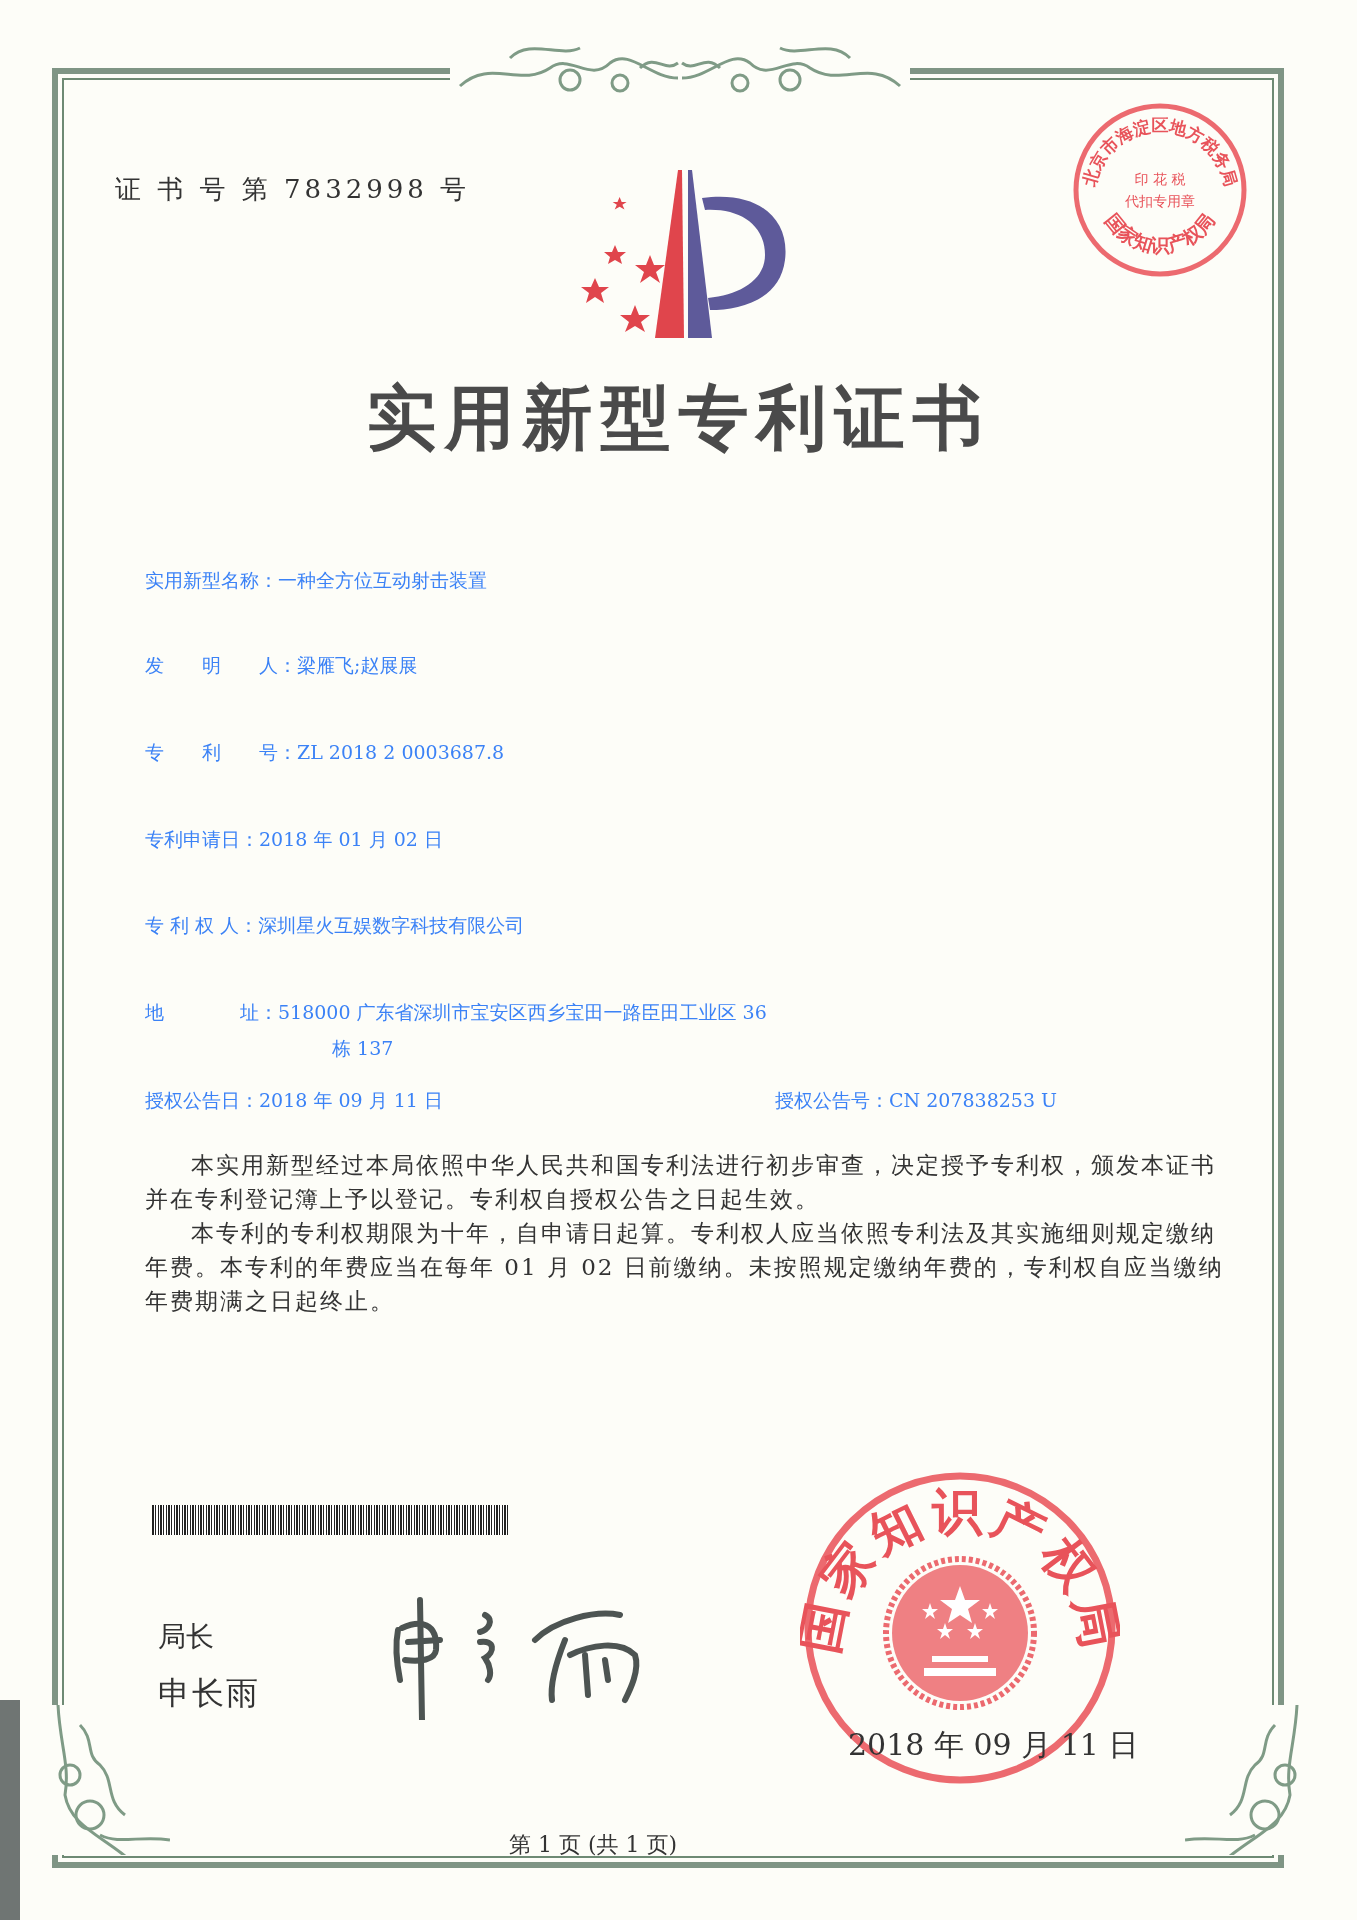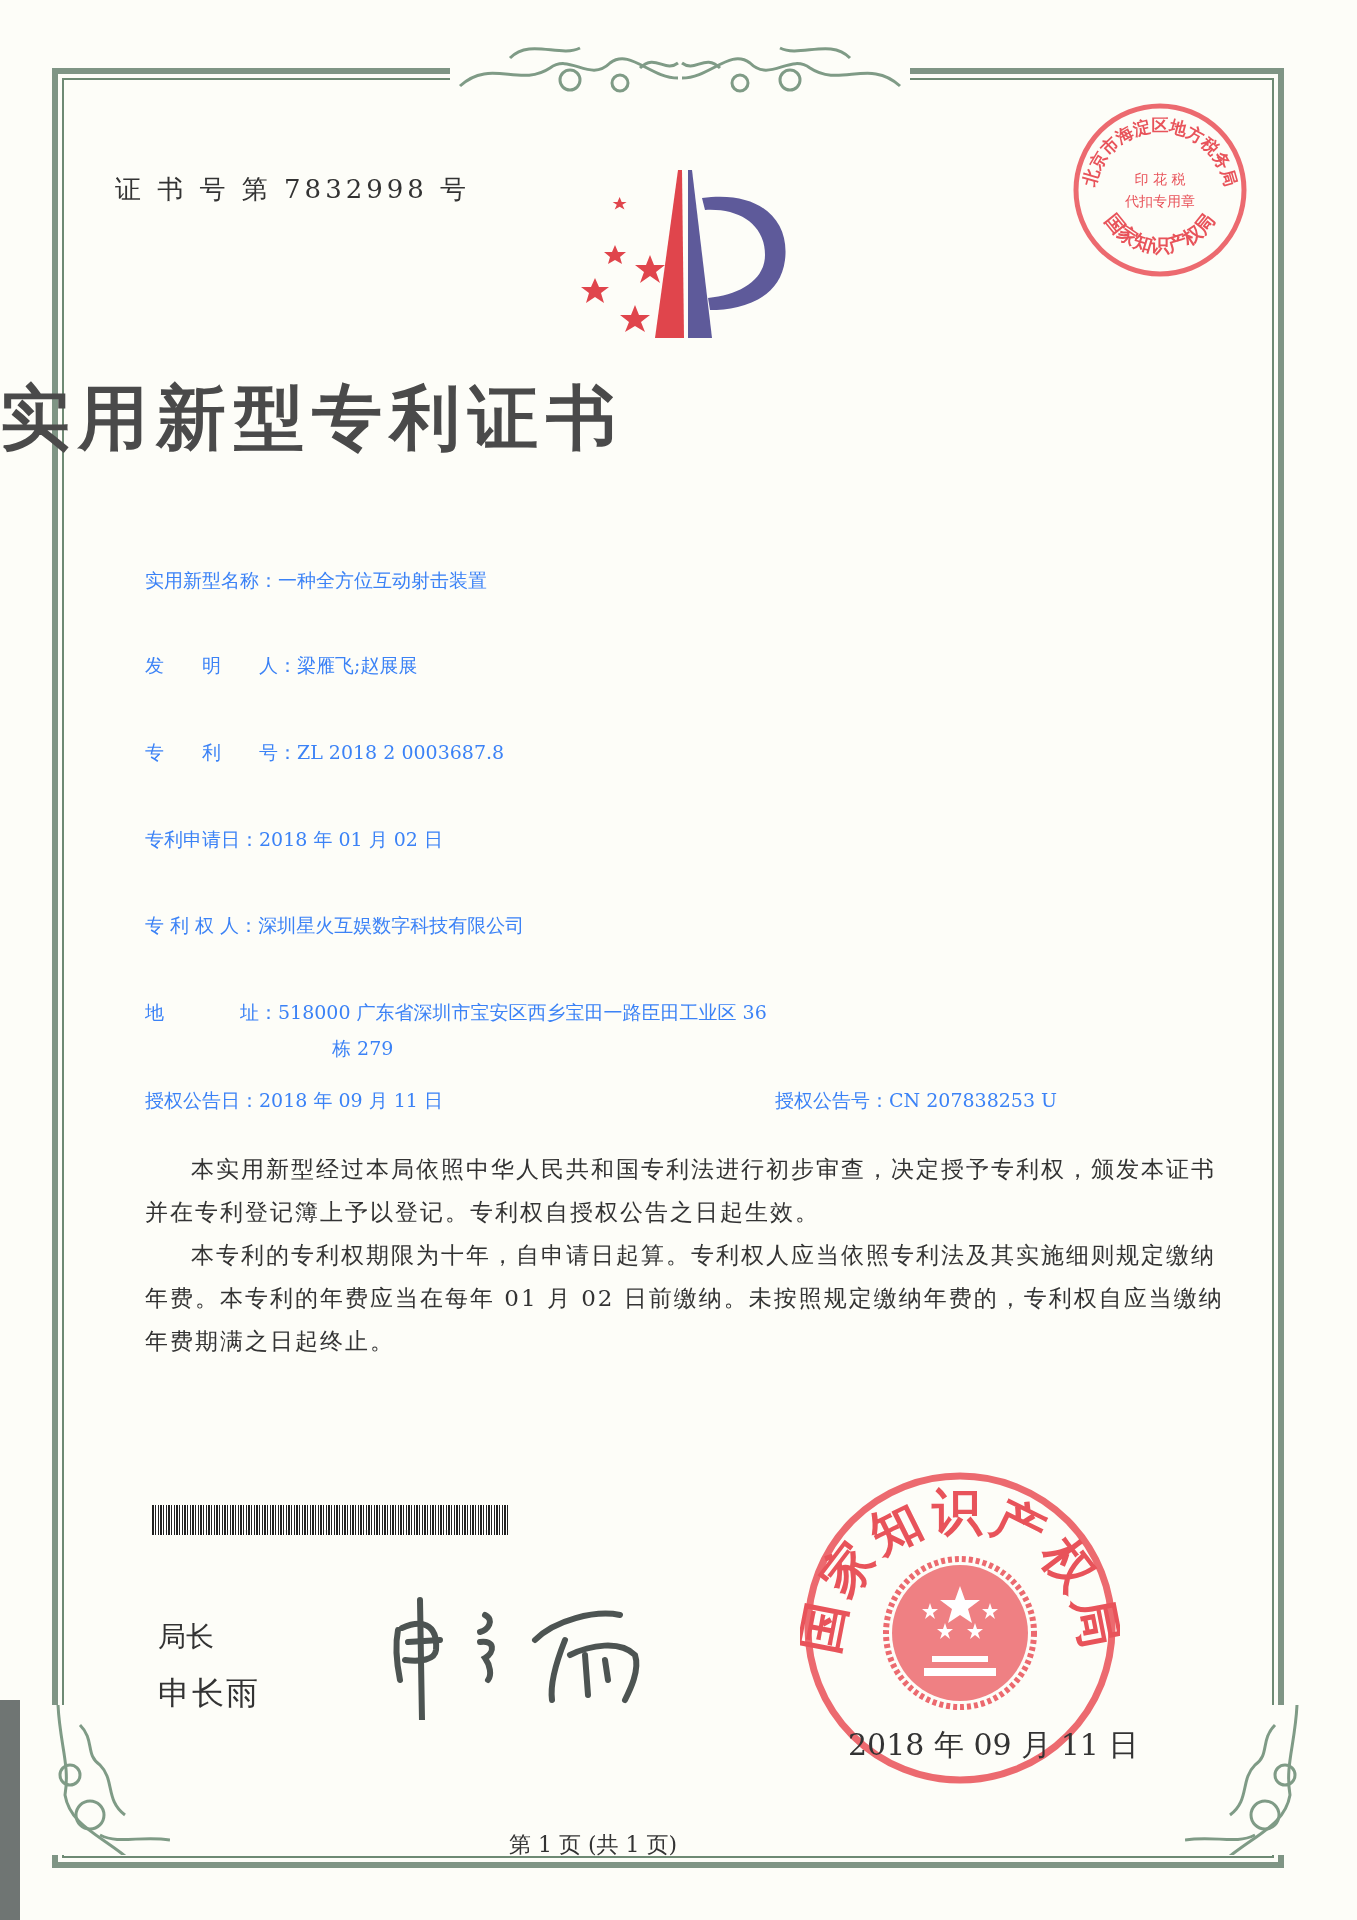--- a/index.html
+++ b/index.html
@@ -19,24 +19,24 @@
     border: 2px solid #6e8a74; box-sizing: border-box;
   }
   .top-ornament { position: absolute; left: 450px; top: 28px; width: 460px; height: 80px; background: #fdfdf8; }
   .corner-ornament { position: absolute; width: 130px; height: 150px; background: #fdfdf8; }
   .corner-bl { left: 40px; top: 1705px; }
   .corner-br { left: 1185px; top: 1705px; }
   .abs { position: absolute; white-space: nowrap; }
   .cert-no { left: 115px; top: 172px; font-size: 26px; letter-spacing: 4px; color: #333; }
   .logo { position: absolute; left: 560px; top: 160px; width: 250px; height: 200px; }
   .stamp-tax { position: absolute; left: 1070px; top: 100px; width: 180px; height: 180px; }
-  .title { left: 0; width: 1357px; text-align: left; top: 372px; font-size: 70px; letter-spacing: 8px; color: #4a4a4a; font-weight: bold; }
+  .title { left: 0; width: 1357px; text-align: center; top: 372px; font-size: 70px; letter-spacing: 8px; color: #4a4a4a; font-weight: bold; }
   .field { font-size: 19px; color: #3b82f6; }
   .field .lbl { display: inline-block; }
-  .para { position: absolute; left: 145px; width: 1080px; font-size: 23px; line-height: 43px; color: #333; letter-spacing: 2px; white-space: normal; }
+  .para { position: absolute; left: 145px; width: 1080px; font-size: 23px; line-height: 34px; color: #333; letter-spacing: 2px; white-space: normal; }
   .para p { margin: 0; text-indent: 2em; }
   .barcode { position: absolute; left: 152px; top: 1505px; width: 356px; height: 30px;
     background: repeating-linear-gradient(90deg, #222 0 2px, #fff 2px 3px, #222 3px 4px, #fff 4px 6px, #222 6px 7px, #fff 7px 8px);
   }
   .director-title { left: 158px; top: 1618px; font-size: 28px; font-family: Liberation Sans, sans-serif; color: #333; }
   .director-name { left: 158px; top: 1672px; font-size: 32px; font-family: "DejaVu Sans", sans-serif; color: #333; letter-spacing: 2px; }
   .signature { position: absolute; left: 380px; top: 1580px; width: 320px; height: 140px; }
   .seal { position: absolute; left: 800px; top: 1468px; width: 320px; height: 320px; }
   .seal-date { left: 848px; top: 1725px; font-size: 30px; color: #333; }
   .page-no { left: 0; width: 1186px; text-align: center; top: 1830px; font-size: 22px; color: #333; }
@@ -135,21 +135,21 @@
 </div>
 <div class="abs field" style="left:145px; top:827px;">
   <span class="lbl">专利申请日：</span><span>2018 年 01 月 02 日</span>
 </div>
 <div class="abs field" style="left:145px; top:913px;">
   <span class="lbl">专 利 权 人：</span><span>深圳星火互娱数字科技有限公司</span>
 </div>
 <div class="abs field" style="left:145px; top:1000px;">
   <span class="lbl">地　　　　址：</span><span>518000 广东省深圳市宝安区西乡宝田一路臣田工业区 36</span>
 </div>
-<div class="abs field" style="left:332px; top:1036px;">栋 279</div>
+<div class="abs field" style="left:332px; top:1036px;">栋 137</div>
 <div class="abs field" style="left:145px; top:1088px;">
   <span class="lbl">授权公告日：</span><span>2018 年 09 月 11 日</span>
 </div>
 <div class="abs field" style="left:775px; top:1088px;">
   <span class="lbl">授权公告号：</span><span>CN 207838253 U</span>
 </div>
 
 <div class="para" style="top:1148px;">
   <p>本实用新型经过本局依照中华人民共和国专利法进行初步审查，决定授予专利权，颁发本证书并在专利登记簿上予以登记。专利权自授权公告之日起生效。</p>
   <p>本专利的专利权期限为十年，自申请日起算。专利权人应当依照专利法及其实施细则规定缴纳年费。本专利的年费应当在每年 01 月 02 日前缴纳。未按照规定缴纳年费的，专利权自应当缴纳年费期满之日起终止。</p>

